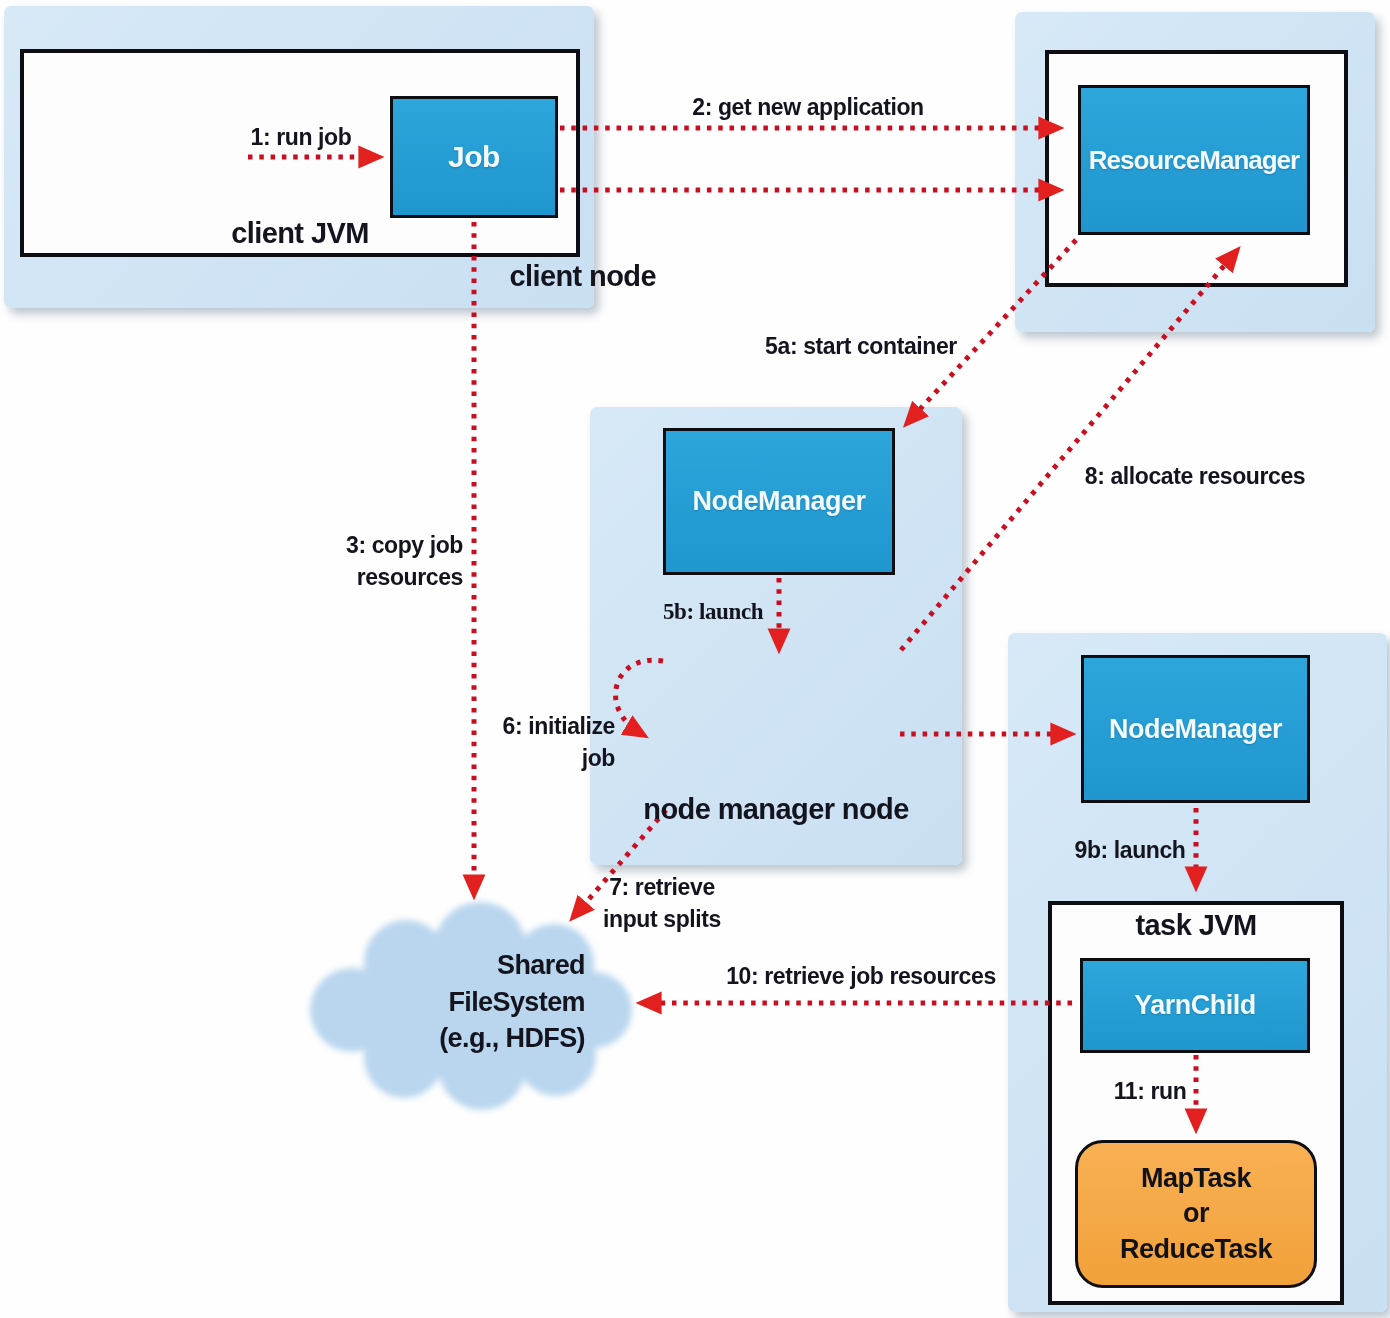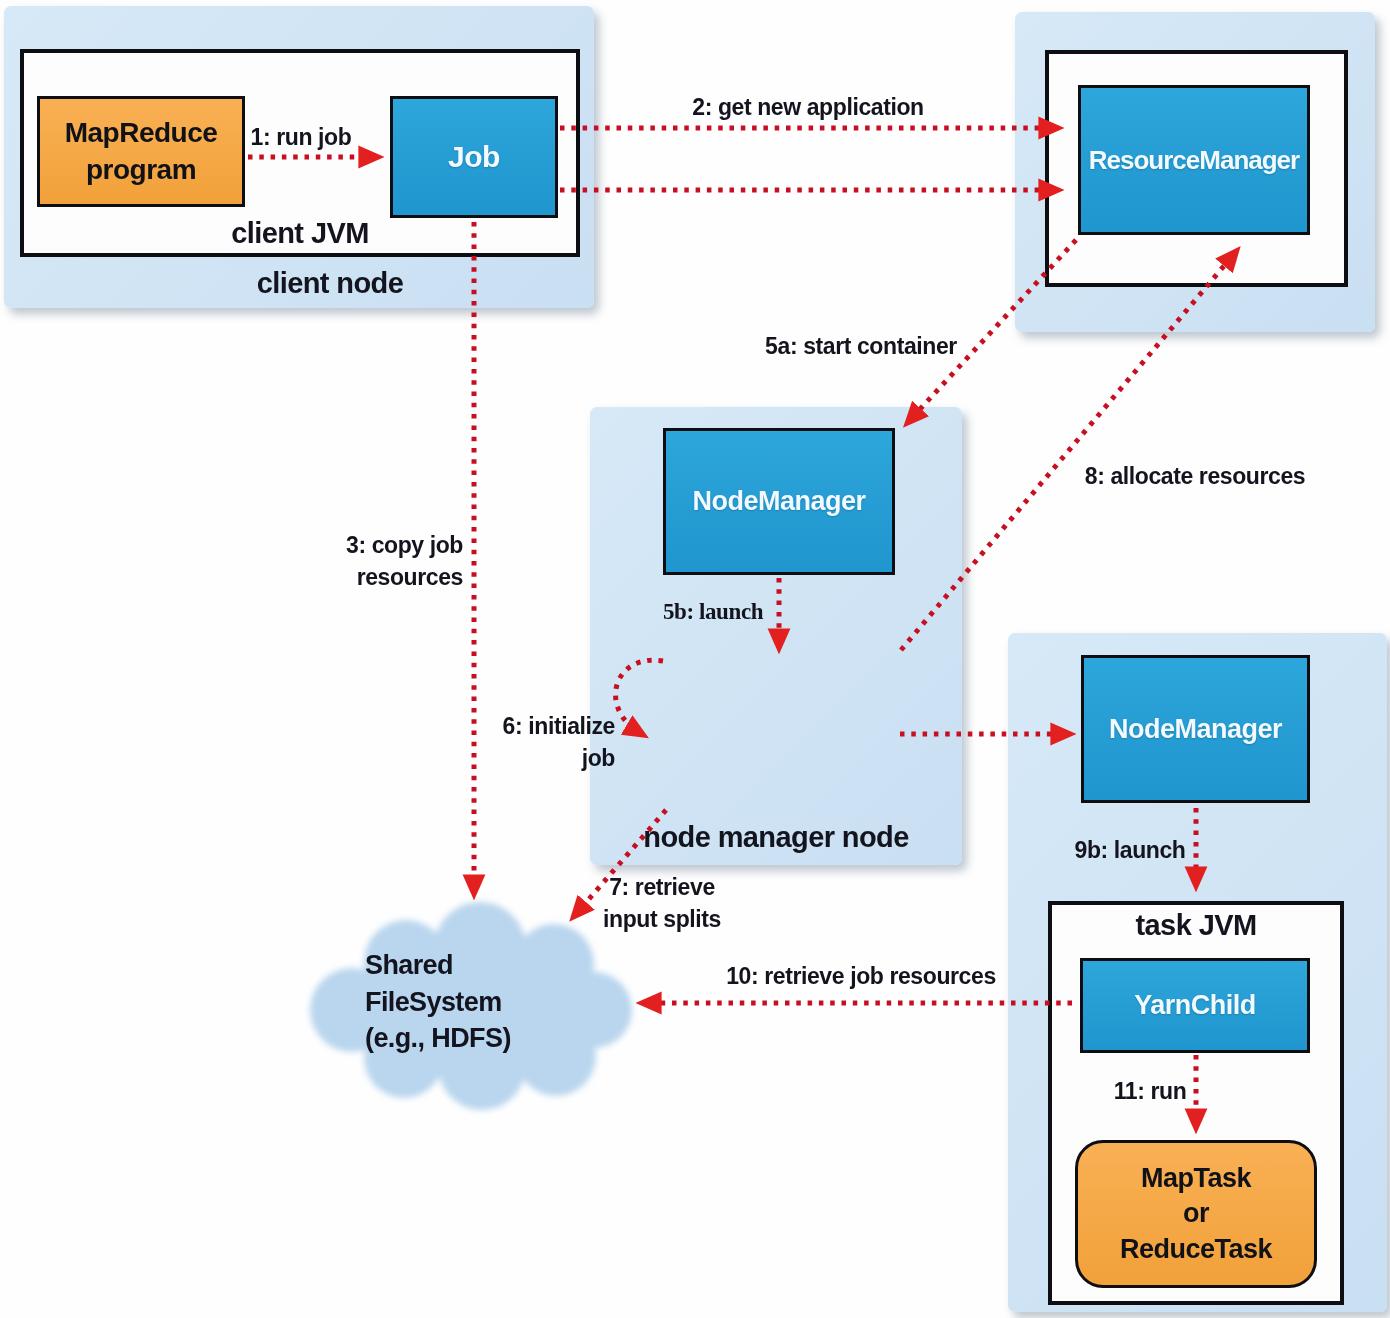--- a/index.html
+++ b/index.html
@@ -48,21 +48,21 @@
   }
   .albl{
     position:absolute; z-index:3; color:var(--ink);
     font-weight:bold; font-size:23px; letter-spacing:-0.4px;
     line-height:1.38; text-align:center; white-space:pre-line;
   }
   .albl.right{text-align:right;}
   .cloudlbl{
     position:absolute; z-index:3; color:var(--ink);
     font-weight:bold; font-size:27px; letter-spacing:-0.6px;
-    line-height:1.36; text-align:left; white-space:pre-line;
+    line-height:1.36; text-align:right; white-space:pre-line;
   }
 </style>
 </head>
 <body>
 
 <div id="canvas">
 
   <div class="panel" style="left:4px;top:6px;width:590px;height:302px;"></div>
   <div class="panel" style="left:1015px;top:12px;width:360px;height:320px;"></div>
   <div class="panel" style="left:590px;top:407px;width:372px;height:458px;"></div>
@@ -104,34 +104,32 @@
       <path d="M 663,661 C 613,653 598,708 640,733" marker-end="url(#ah)"></path>
       <line x1="666" y1="810" x2="576" y2="914" marker-end="url(#ah)"></line>
       <line x1="901" y1="650" x2="1234" y2="254" marker-end="url(#ah)"></line>
       <line x1="900" y1="734" x2="1066" y2="734" marker-end="url(#ah)"></line>
       <line x1="1196" y1="808" x2="1196" y2="882" marker-end="url(#ah)"></line>
       <line x1="1072" y1="1003" x2="646" y2="1003" marker-end="url(#ah)"></line>
       <line x1="1196" y1="1055" x2="1196" y2="1124" marker-end="url(#ah)"></line>
     </g>
   </svg>
 
-  <div class="cbox orange" style="left:37px;top:96px;width:208px;height:111px;">MapReduce
-program</div>
   <div class="cbox blue" style="left:390px;top:96px;width:168px;height:122px;font-size:30px;">Job</div>
   <div class="cbox blue" style="left:1078px;top:85px;width:232px;height:150px;font-size:26px;letter-spacing:-1px;">ResourceManager</div>
   <div class="cbox blue" style="left:663px;top:428px;width:232px;height:147px;">NodeManager</div>
   <div class="cbox blue" style="left:1081px;top:655px;width:229px;height:148px;">NodeManager</div>
   <div class="cbox blue" style="left:1080px;top:958px;width:230px;height:95px;">YarnChild</div>
   <div class="cbox orange" style="left:1075px;top:1140px;width:242px;height:148px;font-size:27px;border-radius:28px;">MapTask
 or
 ReduceTask</div>
 
   <div class="plabel" style="left:20px;top:217px;width:560px;">client JVM</div>
-  <div class="plabel" style="left:4px;top:267px;width:652px;">client node</div>
-  <div class="plabel" style="left:590px;top:821px;width:372px;">node manager node</div>
+  <div class="plabel" style="left:4px;top:260px;width:652px;text-align:right;">client node</div>
+  <div class="plabel" style="left:590px;top:793px;width:372px;">node manager node</div>
   <div class="plabel" style="left:1048px;top:909px;width:296px;">task JVM</div>
 
   <div class="cloudlbl" style="left:365px;top:947px;width:220px;">Shared
 FileSystem
 (e.g., HDFS)</div>
 
   <div class="albl" style="left:226px;top:122px;width:150px;">1: run job</div>
   <div class="albl" style="left:633px;top:92px;width:350px;">2: get new application</div>
   <div class="albl right" style="left:303px;top:530px;width:160px;">3: copy job
 resources</div>

